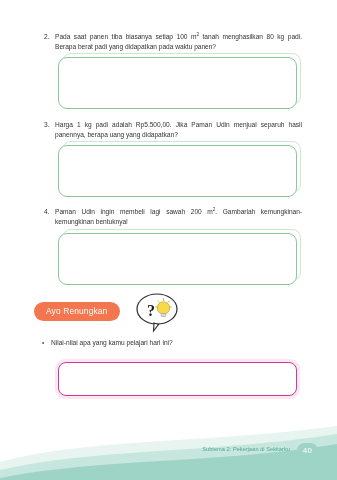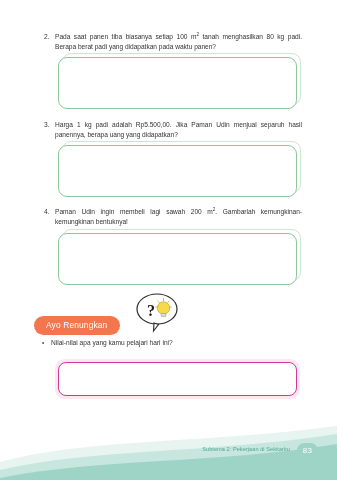--- a/index.html
+++ b/index.html
@@ -76,21 +76,21 @@
     inset: 0;
     border: 0.9px solid #8cc79a;
     border-radius: 9px;
     background: #ffffff;
   }
 
   
   .badge-wrap {
     position: absolute;
     left: 34px;
-    top: 314px;
+    top: 300px;
     height: 19px;
   }
   .badge {
     position: relative;
     display: inline-flex;
     align-items: center;
     height: 19px;
     padding: 0 13px 0 12px;
     border-radius: 10px;
     background: #f4764f;
@@ -262,15 +262,15 @@
   </div>
 
   <div class="footer-waves">
     <svg width="337" height="62" viewBox="0 0 337 62" preserveAspectRatio="none">
       <path d="M0 44 C 90 20, 200 26, 337 8 L337 62 L0 62 Z" fill="#e8f4f0"></path>
       <path d="M0 52 C 95 30, 205 36, 337 16 L337 62 L0 62 Z" fill="#c7e6dd"></path>
       <path d="M0 60 C 100 40, 215 46, 337 26 L337 62 L0 62 Z" fill="#9ed4c6"></path>
     </svg>
   </div>
   <div class="footer-label">Subtema 2: Pekerjaan di Sekitarku</div>
-  <div class="page-num">83</div>
+  <div class="page-num">40</div>
 
 </div>
 
 </body></html>

